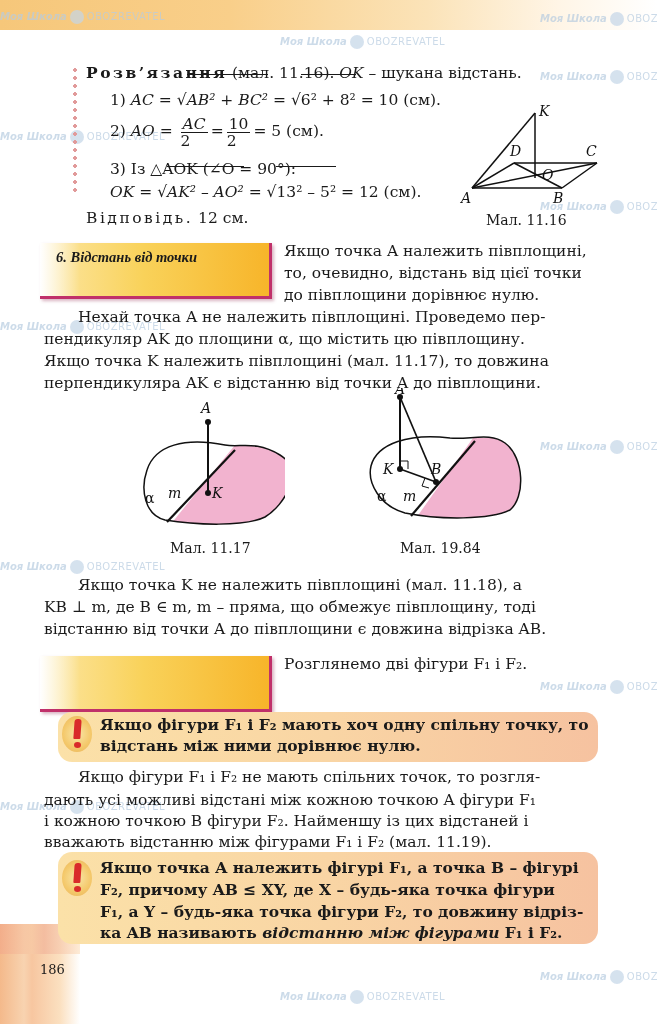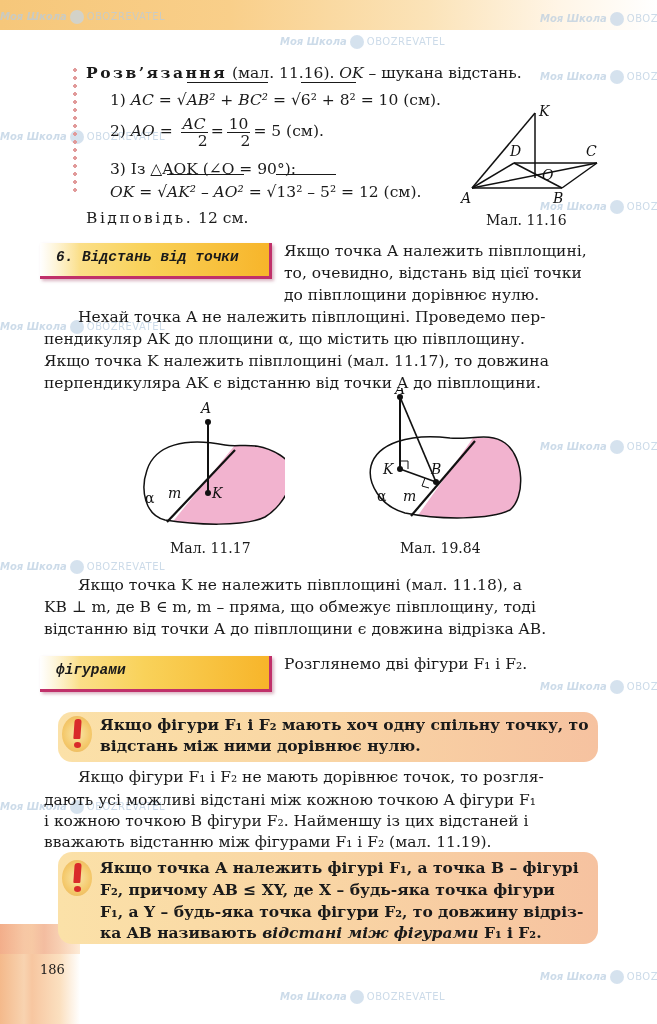--- a/index.html
+++ b/index.html
@@ -16,32 +16,32 @@
   .watermark .wm-logo { display: inline-block; width: 14px; height: 14px; border-radius: 50%; background: #c4d6e8; vertical-align: middle; margin: 0 3px; }
   .watermark .wm-ob { font-style: normal; font-weight: normal; letter-spacing: .5px; }
 
   .dots { position: absolute; left: 73px; top: 66px; width: 4px; height: 130px;
     background: radial-gradient(circle, #e19a9a 1.6px, transparent 2px) 0 0 / 4px 8px repeat-y; }
 
   .t { position: absolute; font-size: 15.5px; line-height: 22px; white-space: nowrap; }
   .b { font-weight: bold; text-align: center; }
   .i { font-style: italic; }
   .spaced { letter-spacing: 2.5px; }
-  .frac { display: inline-block; vertical-align: middle; text-align: right; margin: 0 3px; line-height: 16px; }
+  .frac { display: inline-block; vertical-align: middle; text-align: left; margin: 0 3px; line-height: 16px; }
   .frac .num { display: block; border-bottom: 1px solid #1a1a1a; padding: 0 2px; }
   .frac .den { display: block; }
-  .sqrt { border-top: 1px solid #1a1a1a; padding-top: 8px; }
+  .sqrt { border-top: 1px solid #1a1a1a; padding-top: 16px; }
 
   .caption { position: absolute; font-size: 14px; }
 
-  .section-head { position: absolute; left: 40px; width: 232px; height: 36px;
+  .section-head { position: absolute; left: 40px; width: 232px; height: 56px;
     background: linear-gradient(90deg, #fce7a6 0%, #f9d25a 45%, #f7b52a 100%);
     border-right: 3px solid #c0306a; border-bottom: 3px solid #c0306a;
     box-shadow: 2px 2px 3px rgba(150,40,80,.35);
-    padding: 4px 0 0 16px; font-family: Liberation Mono, monospace; font-style: italic; font-weight: bold; font-size: 14.5px; line-height: 20px; color: #1a1a1a; }
+    padding: 4px 0 0 16px; font-family: Liberation Serif, serif; font-style: italic; font-weight: bold; font-size: 14.5px; line-height: 20px; color: #1a1a1a; }
   .section-head::before { content: ""; position: absolute; left: 0; top: 0; width: 40px; height: 100%; background: linear-gradient(90deg, #fff 0%, rgba(255,255,255,0) 100%); }
   .section-head span { position: relative; display: block; }
 
   .callout { position: absolute; left: 58px; width: 540px;
     background: linear-gradient(90deg, #fbe1a8 0%, #f9d5a4 50%, #f6c2a0 100%);
     border-radius: 14px; }
   .excl { position: absolute; left: 62px; width: 30px; height: 36px; border-radius: 50%;
     background: radial-gradient(circle at 50% 50%, #f9e6a8 0%, #f4c86a 60%, #e8b25a 100%); }
   .excl::before { content: ""; position: absolute; left: 12px; top: 3px; width: 7px; height: 20px; background: #d92a2a; border-radius: 3px 3px 1px 1px; transform: skewX(-4deg); }
   .excl::after { content: ""; position: absolute; left: 12px; top: 26px; width: 7px; height: 6px; background: #d92a2a; border-radius: 50%; }
@@ -171,36 +171,35 @@
   </g>
   <text x="12" y="113" font-family="DejaVu Serif, serif" font-size="14" fill="#111">α</text>
 </svg>
 <div class="caption" style="left:400px;top:540px">Мал. 19.84</div>
 
 <div class="t" style="left:78px;top:574px">Якщо точка K не належить півплощині (мал. 11.18), а</div>
 <div class="t" style="left:44px;top:596px">KB ⊥ m, де B ∈ m, m – пряма, що обмежує півплощину, тоді</div>
 <div class="t" style="left:44px;top:618px">відстанню від точки A до півплощини є довжина відрізка AB.</div>
 
 <div class="section-head" style="top:656px">
-  <span>фігурами</span>
 </div>
 <div class="t" style="left:284px;top:653px">Розглянемо дві фігури F₁ і F₂.</div>
 
 <div class="callout" style="top:712px;height:50px"></div>
 <div class="excl" style="top:716px"></div>
 <div class="t b" style="left:100px;top:714px">Якщо фігури F₁ і F₂ мають хоч одну спільну точку, то</div>
 <div class="t b" style="left:100px;top:735px">відстань між ними дорівнює нулю.</div>
 
-<div class="t" style="left:78px;top:766px">Якщо фігури F₁ і F₂ не мають дорівнює точок, то розгля-</div>
+<div class="t" style="left:78px;top:766px">Якщо фігури F₁ і F₂ не мають спільних точок, то розгля-</div>
 <div class="t" style="left:44px;top:789px">дають усі можливі відстані між кожною точкою A фігури F₁</div>
 <div class="t" style="left:44px;top:810px">і кожною точкою B фігури F₂. Найменшу із цих відстаней і</div>
 <div class="t" style="left:44px;top:831px">вважають відстанню між фігурами F₁ і F₂ (мал. 11.19).</div>
 
 <div class="callout" style="top:852px;height:92px"></div>
 <div class="excl" style="top:860px"></div>
 <div class="t b" style="left:100px;top:857px">Якщо точка A належить фігурі F₁, а точка B – фігурі</div>
 <div class="t b" style="left:100px;top:879px">F₂, причому AB ≤ XY, де X – будь-яка точка фігури</div>
 <div class="t b" style="left:100px;top:901px">F₁, а Y – будь-яка точка фігури F₂, то довжину відріз-</div>
 <div class="t b" style="left:100px;top:922px">
-  <span>ка AB називають </span><span class="i">відстані між фігурами</span><span> F₁ і F₂.</span>
+  <span>ка AB називають </span><span class="i">відстанню між фігурами</span><span> F₁ і F₂.</span>
 </div>
 
 <div class="page-num">186</div>
 
 </body></html>

